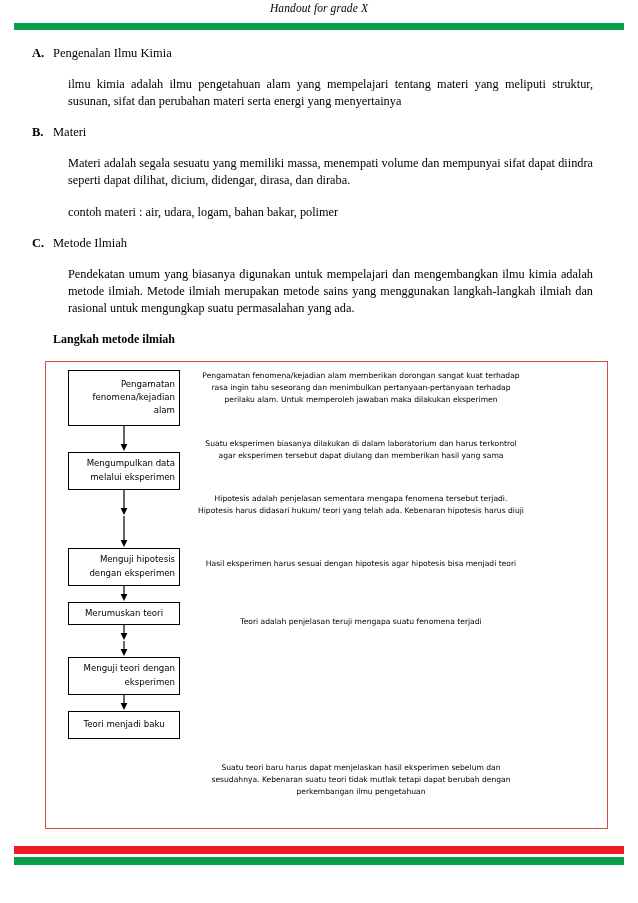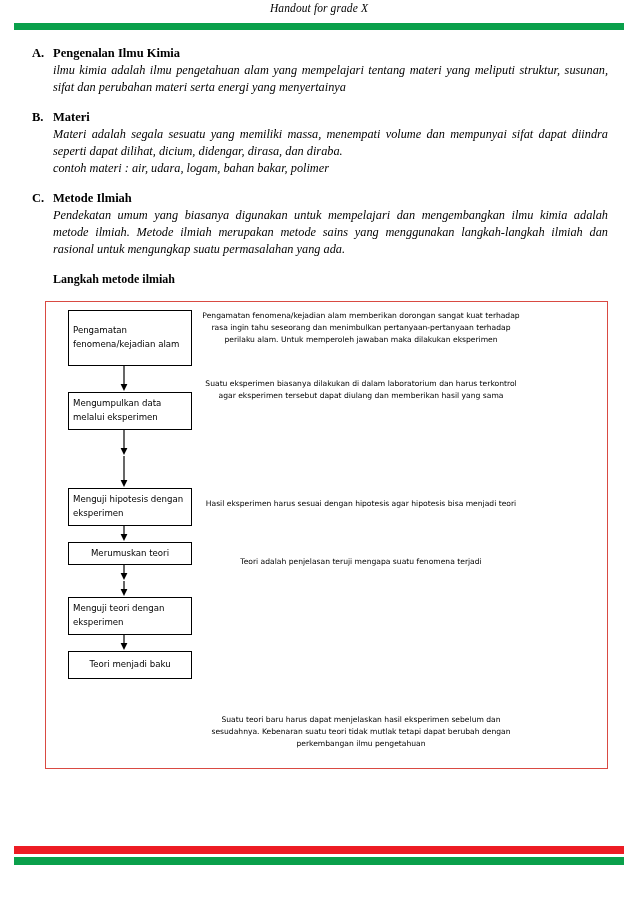--- a/index.html
+++ b/index.html
@@ -46,31 +46,30 @@
     font-weight: bold;
     font-size: 12.5px;
     margin-bottom: 1px;
   }
   .section-letter {
     width: 21px;
     flex: 0 0 21px;
     font-weight: bold;
   }
   .section-title {
-    font-weight: bold;
+    font-weight: normal;
   }
   .section-body {
     margin-left: 21px;
     font-size: 12.3px;
     line-height: 1.38;
     text-align: justify;
   }
   .section-body p {
-    margin: 0;
-    font-style: italic;
+    margin: 15px;
   }
 
   .subhead {
     margin-left: 21px;
     font-weight: bold;
     font-size: 12px;
     margin-top: 14px;
     margin-bottom: 4px;
   }
 
@@ -86,25 +85,25 @@
   .flow-col {
     position: absolute;
     left: 22px;
     top: 8px;
     width: 112px;
   }
 
   .flow-box {
     border: 1.2px solid #000000;
     box-sizing: border-box;
-    width: 124px;
+    width: 112px;
     font-family: "DejaVu Sans", sans-serif;
     font-size: 8.6px;
     line-height: 1.55;
-    text-align: left;
+    text-align: right;
     display: flex;
     align-items: center;
     justify-content: center;
     padding: 3px 4px;
     background: #ffffff;
   }
 
   .arrow {
     width: 112px;
     display: flex;
@@ -240,22 +239,23 @@
           <line x1="5" y1="0" x2="5" y2="9" stroke="#000" stroke-width="1.2"></line>
           <polygon points="5,15 1.6,8 8.4,8" fill="#000"></polygon>
         </svg>
     </div>
 
     <div class="flow-box" style="height:28px">Teori menjadi baku</div>
   </div>
 
   <div class="note" style="top:76px">Suatu eksperimen biasanya dilakukan di dalam laboratorium dan harus terkontrol agar eksperimen tersebut dapat diulang dan memberikan hasil yang sama</div>
   <div class="note" style="top:8px">Pengamatan fenomena/kejadian alam memberikan dorongan sangat kuat terhadap rasa ingin tahu seseorang dan menimbulkan pertanyaan-pertanyaan terhadap perilaku alam. Untuk memperoleh jawaban maka dilakukan eksperimen</div>
+  <div class="note" style="top:131px">Hipotesis adalah penjelasan sementara mengapa fenomena tersebut terjadi. Hipotesis harus didasari hukum/ teori yang telah ada. Kebenaran hipotesis harus diuji</div>
   <div class="note" style="top:196px">Hasil eksperimen harus sesuai dengan hipotesis agar hipotesis bisa menjadi teori</div>
   <div class="note" style="top:254px">Teori adalah penjelasan teruji mengapa suatu fenomena terjadi</div>
-  <div class="note" style="top:412px">Suatu teori baru harus dapat menjelaskan hasil eksperimen sebelum dan sesudahnya. Kebenaran suatu teori tidak mutlak tetapi dapat berubah dengan perkembangan ilmu pengetahuan</div>
+  <div class="note" style="top:400px">Suatu teori baru harus dapat menjelaskan hasil eksperimen sebelum dan sesudahnya. Kebenaran suatu teori tidak mutlak tetapi dapat berubah dengan perkembangan ilmu pengetahuan</div>
 
 </div>
 
 <div class="footer">
   <div class="rule-red-bottom"></div>
   <div class="rule-green-bottom"></div>
 </div>
 
 </body></html>

